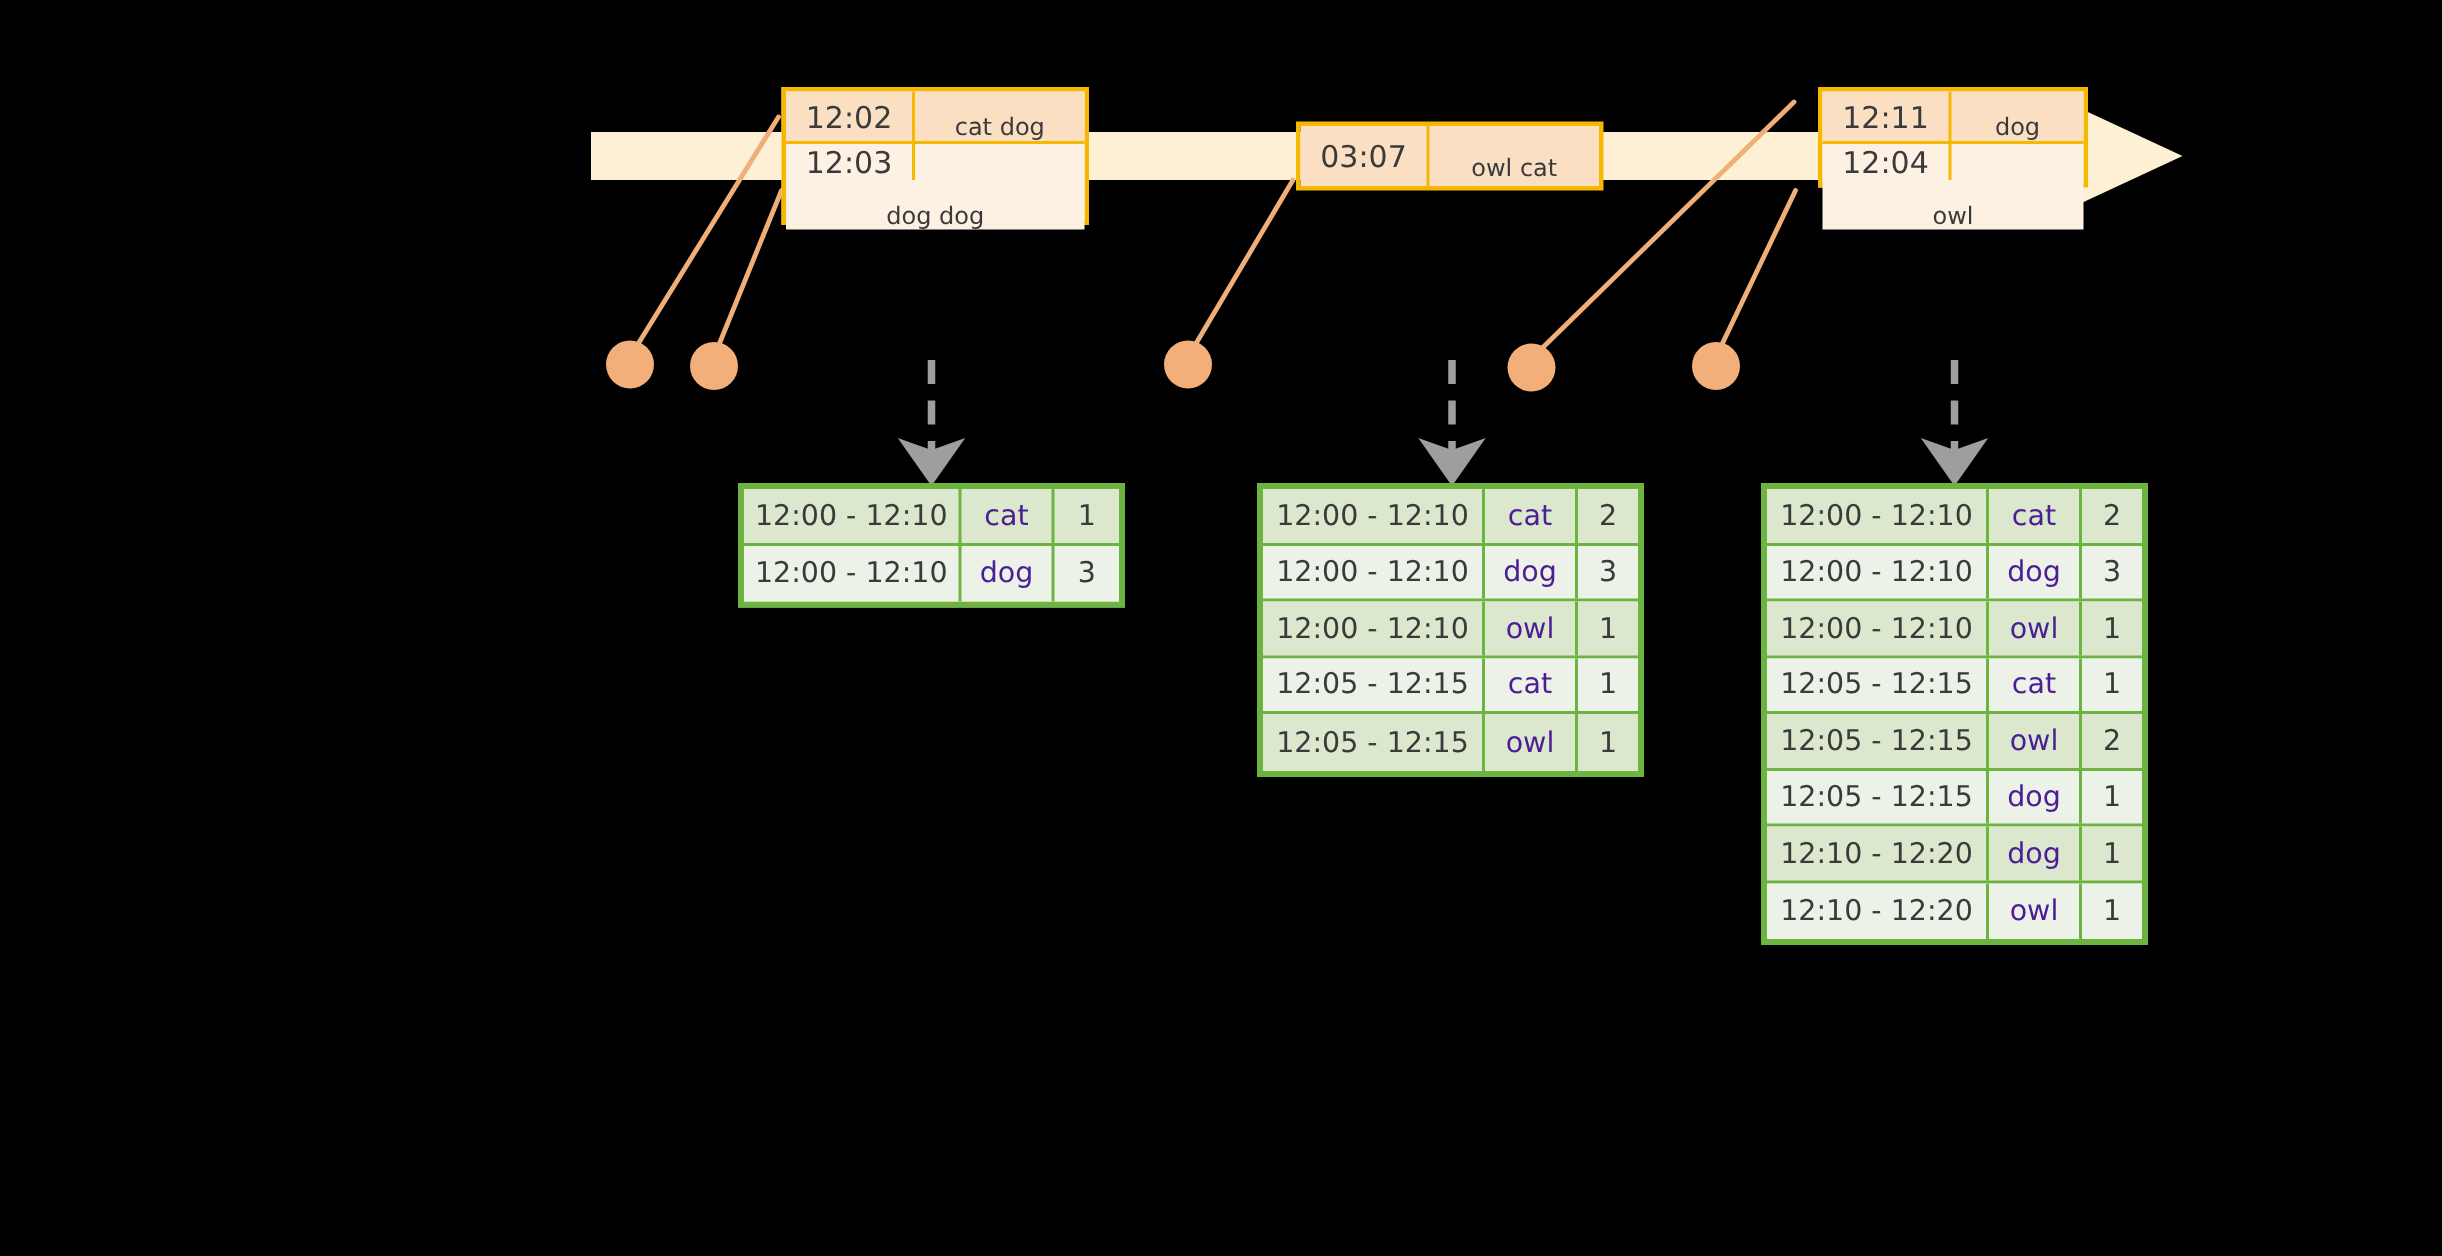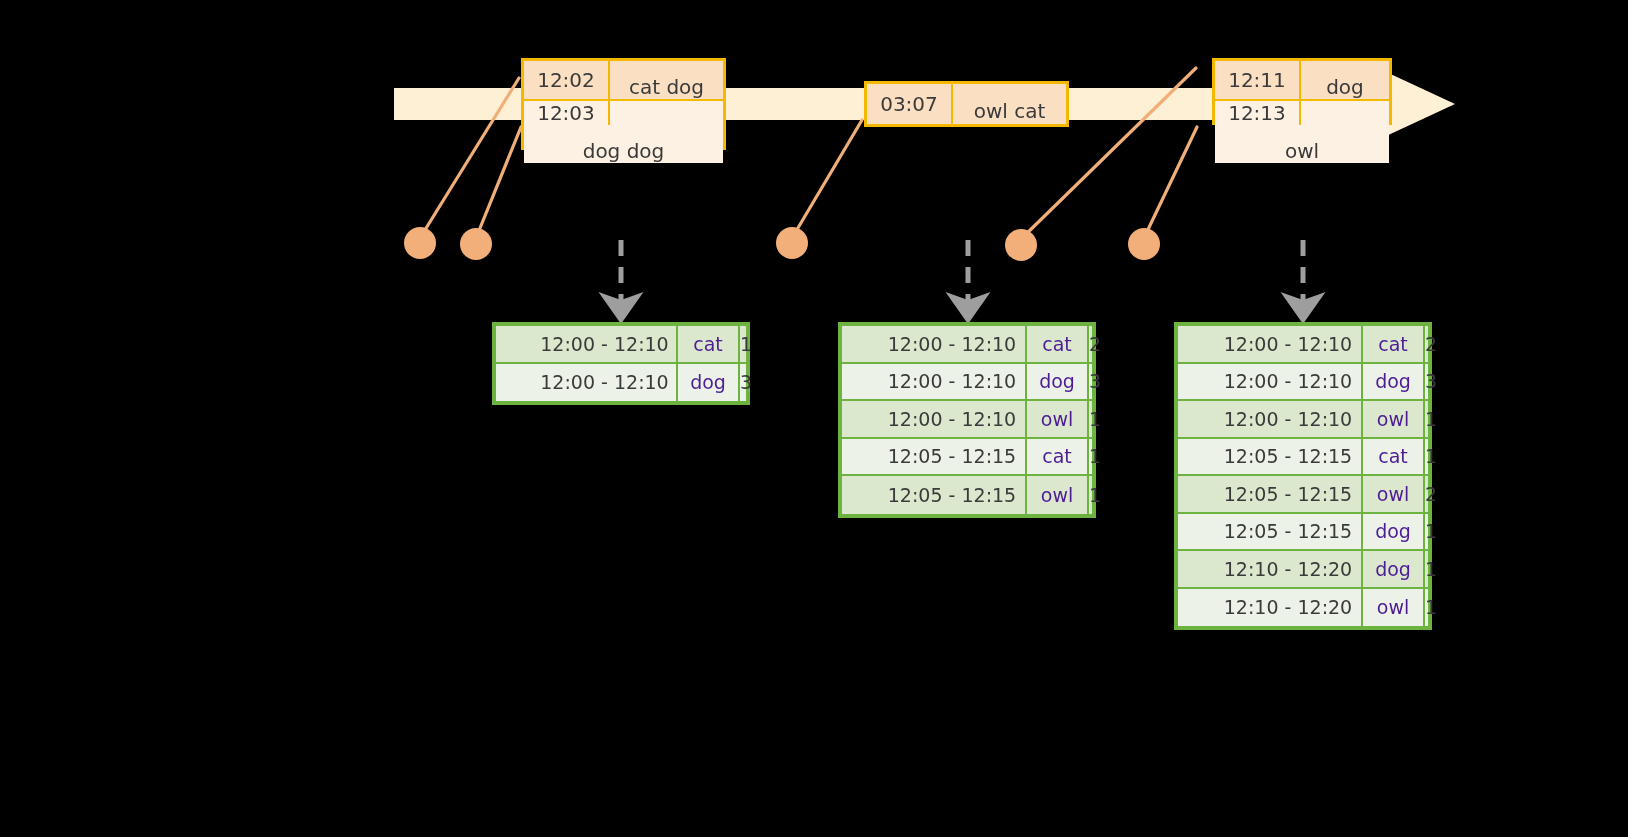--- a/index.html
+++ b/index.html
@@ -56,21 +56,21 @@
     border-right: 2px solid #F5B800;
     box-sizing: border-box;
     font-size: 20px;
     color: #3a3a3a;
   }
   .event-words {
     flex: 1 1 auto;
     display: flex;
     align-items: center;
     justify-content: center;
-    font-size: 20px;
+    font-size: 16px;
     color: #3a3a3a;
     padding: 0 12px;
     box-sizing: border-box;
     margin-top: 14px;
   }
 
   
   .result-table {
     position: absolute;
     border: 4px solid #6DB33F;
@@ -78,21 +78,20 @@
     background: #E4EFDB;
     display: flex;
     flex-direction: column;
   }
   .res-row {
     display: flex;
     flex-direction: row;
     height: 37.5px;
     box-sizing: border-box;
     border-bottom: 2px solid #6DB33F;
-    padding-left: 37px;
   }
   .res-row:last-child { border-bottom: none; }
   .res-row.shade-a { background: #DBE8CE; }
   .res-row.shade-b { background: #EDF2E8; }
   .res-window {
     flex: 0 0 auto;
     display: flex;
     align-items: center;
     justify-content: center;
     border-right: 2px solid #6DB33F;
@@ -182,21 +181,21 @@
       <span class="event-words">owl cat</span>
     </div>
   </div>
 
   <div class="event-group" style="left:1212px; top:58px; width:180px; height:67px;">
     <div class="event-row shade-a">
       <span class="event-time">12:11</span>
       <span class="event-words">dog</span>
     </div>
     <div class="event-row shade-b">
-      <span class="event-time">12:13</span>
+      <span class="event-time">12:04</span>
       <span class="event-words">owl</span>
     </div>
   </div>
 
   <div class="result-table t1" style="left:492px; top:322px; width:258px;">
     <div class="res-row shade-a">
       <span class="res-window">12:00 - 12:10</span>
       <span class="res-word">cat</span>
       <span class="res-count">1</span>
     </div>

